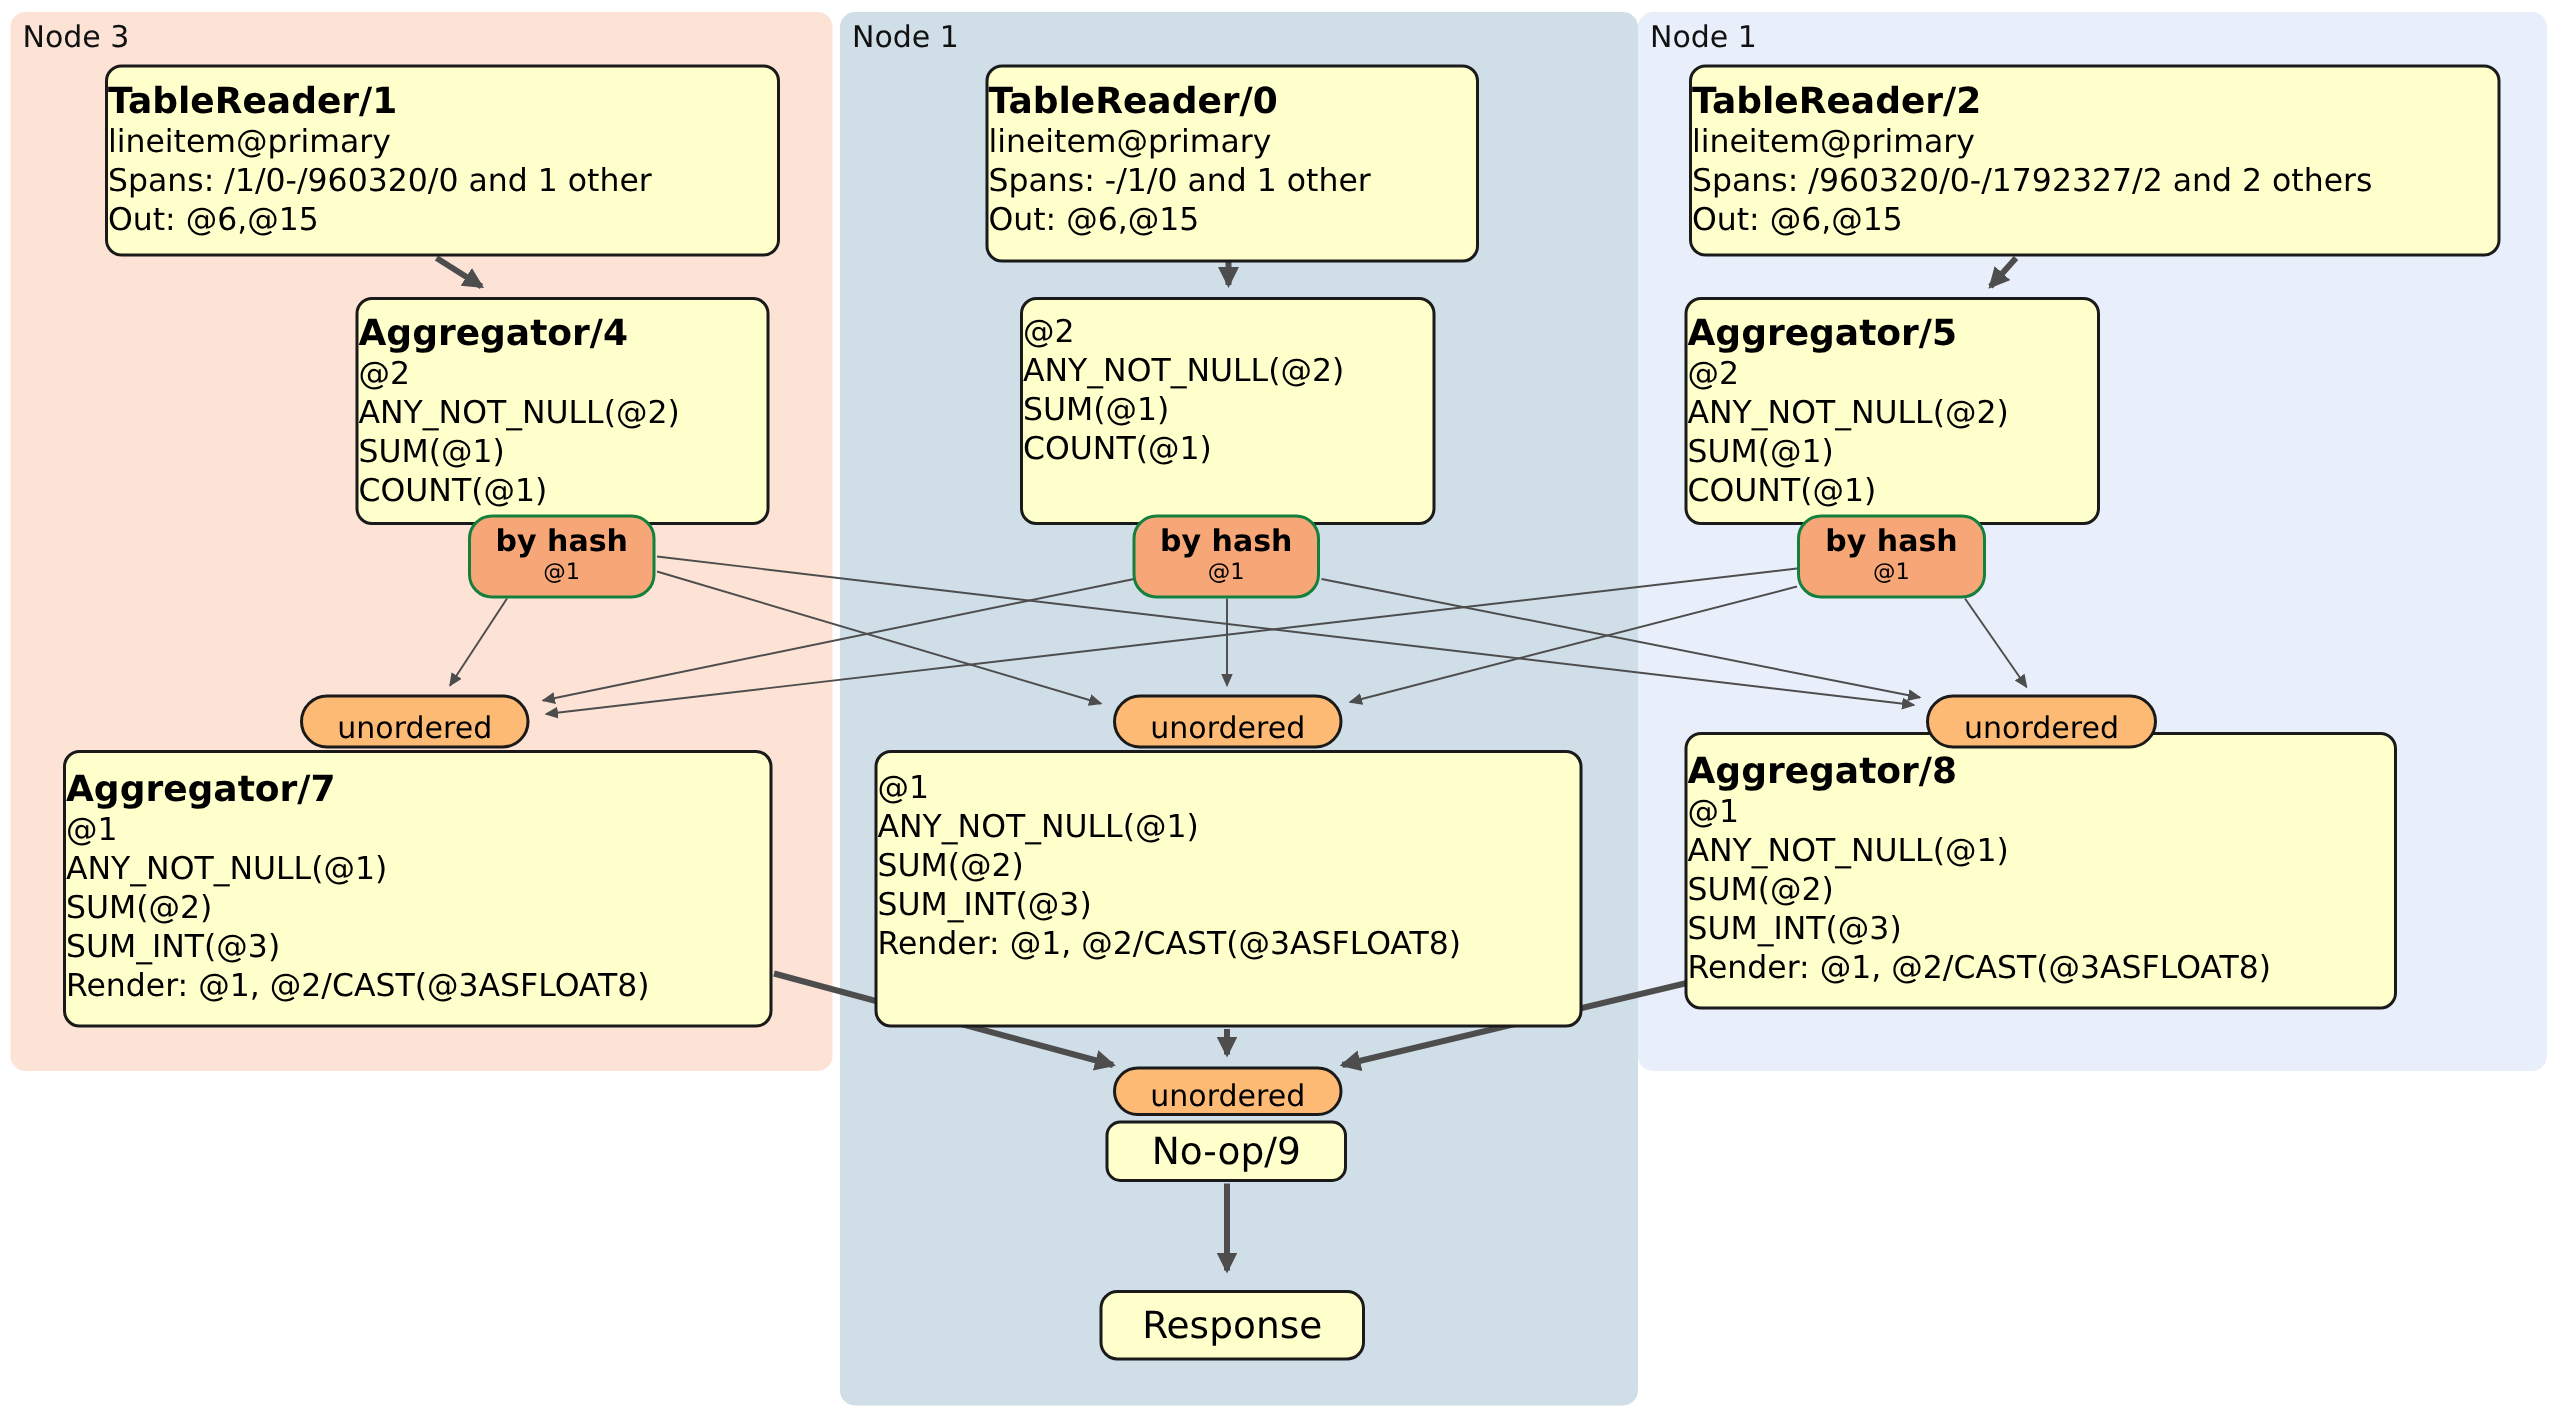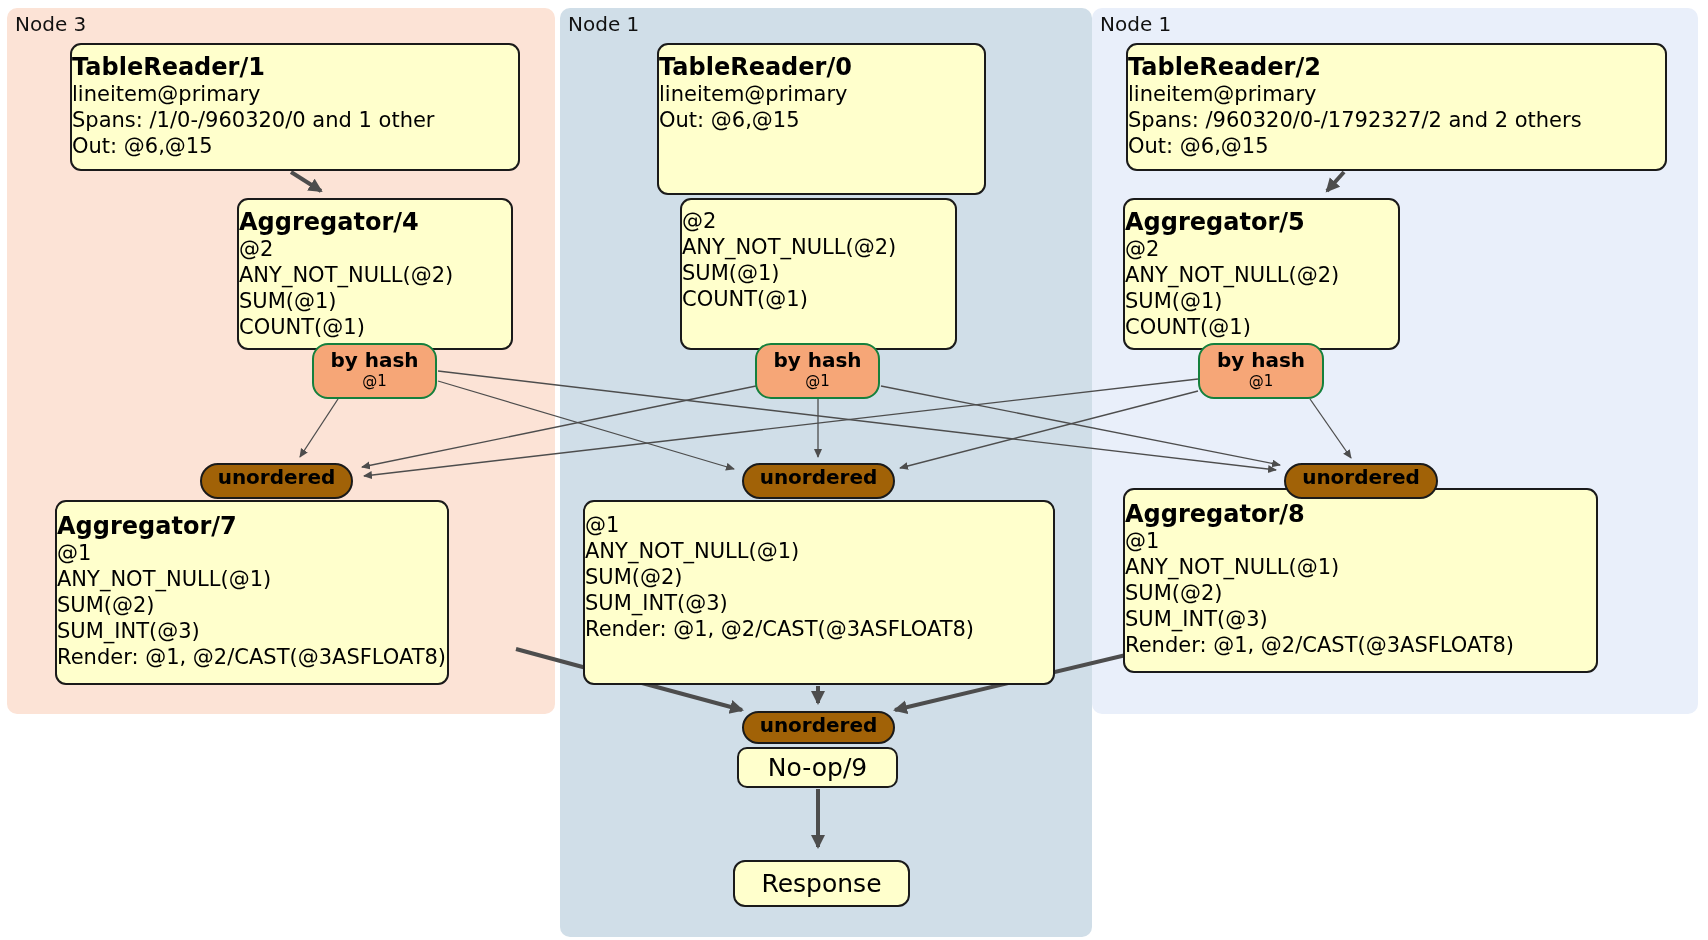--- a/index.html
+++ b/index.html
@@ -14,23 +14,23 @@
   .pbox { position:absolute; background:#ffffcc; border:2px solid #1a1a1a; border-radius:11px;
           text-align:left; z-index:3; padding-top:8px; }
   .pbox .t { font-weight:bold; font-size:24px; line-height:28px; color:#000; white-space:nowrap; }
   .pbox .d { font-size:21px; line-height:26px; color:#000; white-space:nowrap; }
 
   .router { position:absolute; background:#f6a677; border:2px solid #15803d; border-radius:16px;
             text-align:center; z-index:4; }
   .router .rl { font-weight:bold; font-size:20px; line-height:23px; margin-top:4px; color:#000; }
   .router .rk { font-size:15px; line-height:18px; color:#000; }
 
-  .stream { position:absolute; background:#a16207; border:2px solid #1a1a1a; border-radius:19px;
-            z-index:4; display:flex; align-items:flex-start; justify-content:center;
-            font-weight:bold; font-size:20px; color:#000; }
+  .stream { position:absolute; background:#fdba74; border:2px solid #1a1a1a; border-radius:19px;
+            z-index:4; display:flex; align-items:flex-end; justify-content:center;
+            font-weight:normal; font-size:20px; color:#000; }
 
   .terminal { position:absolute; background:#ffffcc; border:2px solid #1a1a1a; border-radius:10px;
               z-index:3; display:flex; align-items:center; justify-content:center;
               font-weight:normal; color:#000; }
   .noop  { font-size:25px; }
   .resp  { font-size:25px;border-radius:12px; }
 </style>
 </head>
 <body>
 
@@ -76,23 +76,24 @@
       <path d="M1310,399 L1351,458" marker-end="url(#ah-thin)"></path>
     </g>
   </svg>
 
   <div class="pbox" style="left:70px;top:43px;width:450px;height:128px">
     <div class="t">TableReader/1</div>
     <div class="d">lineitem@primary</div>
     <div class="d">Spans: /1/0-/960320/0 and 1 other</div>
     <div class="d">Out: @6,@15</div>
   </div>
-  <div class="pbox" style="left:657px;top:43px;width:329px;height:152px">
+  <div class="pbox" style="left:657px;top:43px;width:329px;height:132px">
     <div class="t">TableReader/0</div>
     <div class="d">lineitem@primary</div>
+    <div class="d">Spans: -/1/0 and 1 other</div>
     <div class="d">Out: @6,@15</div>
   </div>
   <div class="pbox" style="left:1126px;top:43px;width:541px;height:128px">
     <div class="t">TableReader/2</div>
     <div class="d">lineitem@primary</div>
     <div class="d">Spans: /960320/0-/1792327/2 and 2 others</div>
     <div class="d">Out: @6,@15</div>
   </div>
 
   <div class="pbox" style="left:237px;top:198px;width:276px;height:152px">
@@ -132,21 +133,21 @@
   <div class="stream" style="left:200px;top:463px;width:153px;height:36px">
     <span>unordered</span>
   </div>
   <div class="stream" style="left:742px;top:463px;width:153px;height:36px">
     <span>unordered</span>
   </div>
   <div class="stream" style="left:1284px;top:463px;width:154px;height:36px">
     <span>unordered</span>
   </div>
 
-  <div class="pbox" style="left:55px;top:500px;width:394px;height:185px;padding-top:10px">
+  <div class="pbox" style="left:42px;top:500px;width:473px;height:185px;padding-top:10px">
     <div class="t">Aggregator/7</div>
     <div class="d">@1</div>
     <div class="d">ANY_NOT_NULL(@1)</div>
     <div class="d">SUM(@2)</div>
     <div class="d">SUM_INT(@3)</div>
     <div class="d">Render: @1, @2/CAST(@3ASFLOAT8)</div>
   </div>
   <div class="pbox" style="left:583px;top:500px;width:472px;height:185px;padding-top:10px">
     <div class="d">@1</div>
     <div class="d">ANY_NOT_NULL(@1)</div>

